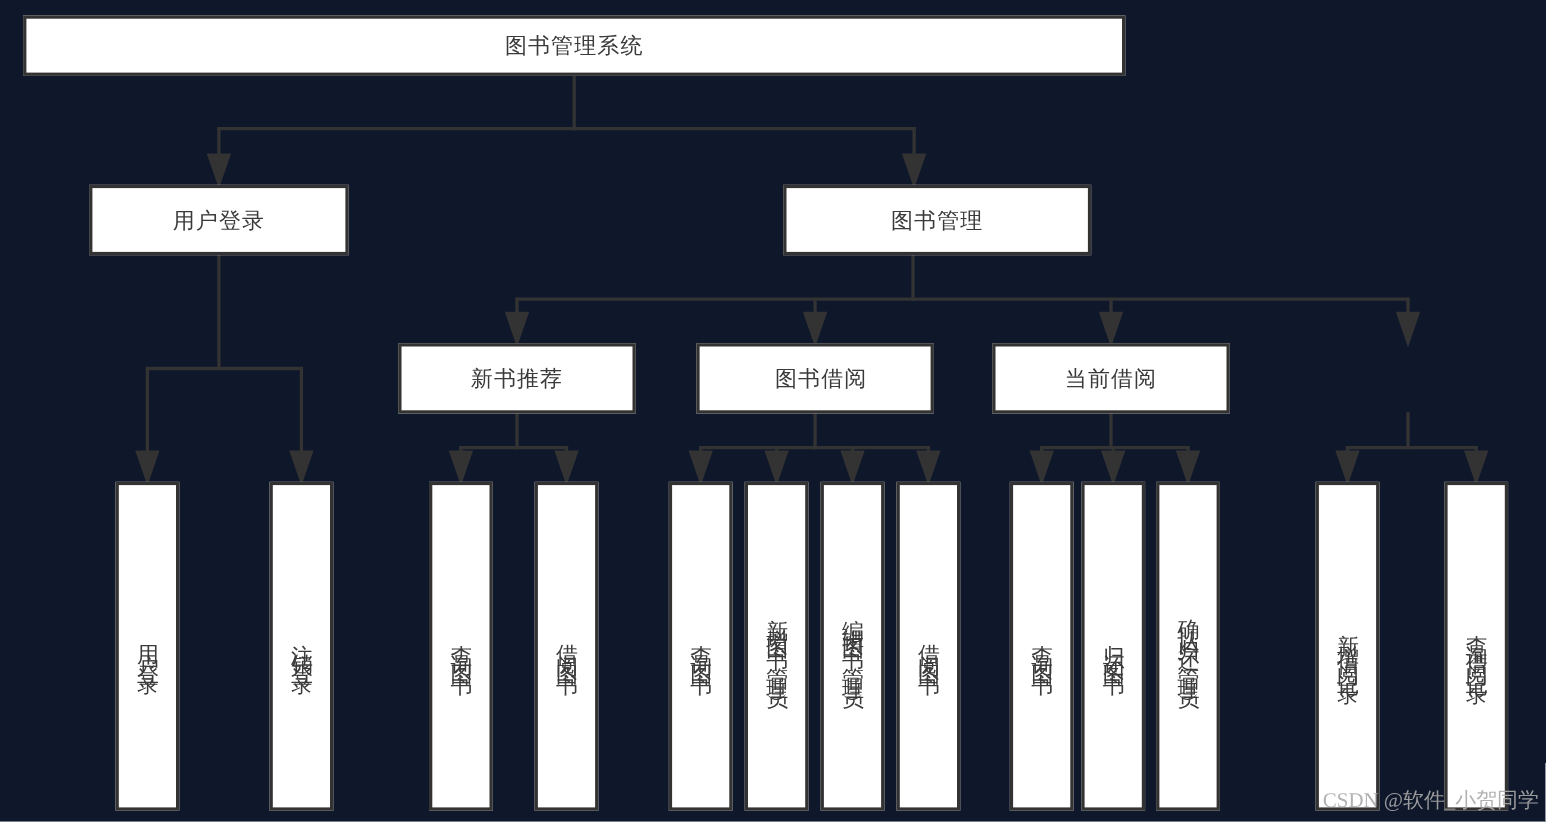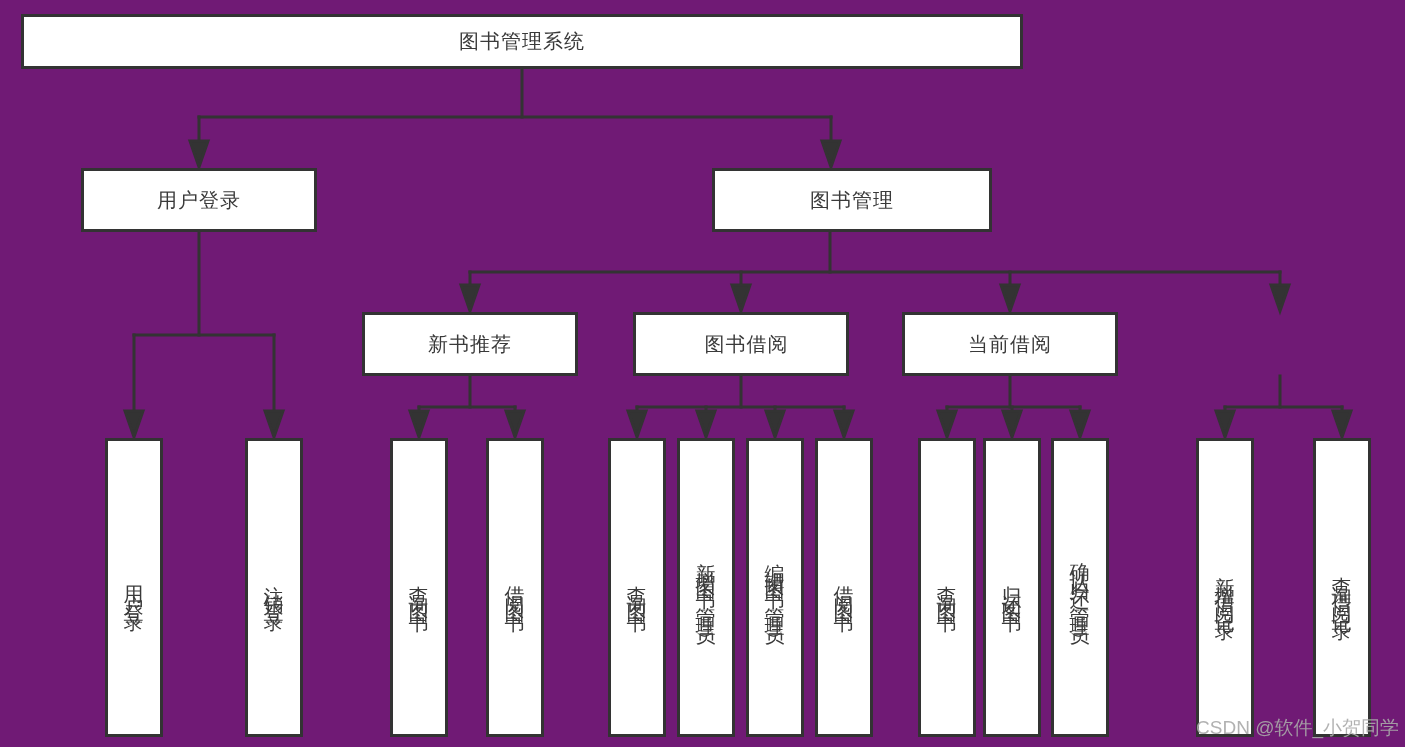--- a/index.html
+++ b/index.html
@@ -5,21 +5,21 @@
   html, body {
     margin: 0;
     padding: 0;
     background: #ffffff;
     font-family: "Liberation Sans", "DejaVu Sans", sans-serif;
   }
   #canvas {
     position: relative;
     width: 1405px;
     height: 747px;
-    background: #701a75;
+    background: #0f172a;
     overflow: hidden;
   }
   #connectors {
     position: absolute;
     left: 0; top: 0;
     width: 1405px; height: 747px;
     z-index: 1;
   }
   .box {
     position: absolute;
@@ -79,20 +79,21 @@
   #leaf-add-borrow-record    { left: 1196px; }
   #leaf-query-borrow-record  { left: 1313px; }
   #watermark {
     position: absolute;
     right: 6px;
     bottom: 6px;
     font-size: 19px;
     color: rgba(168,168,168,0.9);
     z-index: 3;
     white-space: nowrap;
+    font-family: Liberation Serif, serif;
   }
 </style>
 </head>
 <body>
 
 <div id="canvas">
 
   <svg id="connectors" viewBox="0 0 1405 747" xmlns="http://www.w3.org/2000/svg">
     <g stroke="#333333" stroke-width="3" fill="#333333" stroke-linecap="square">
 

